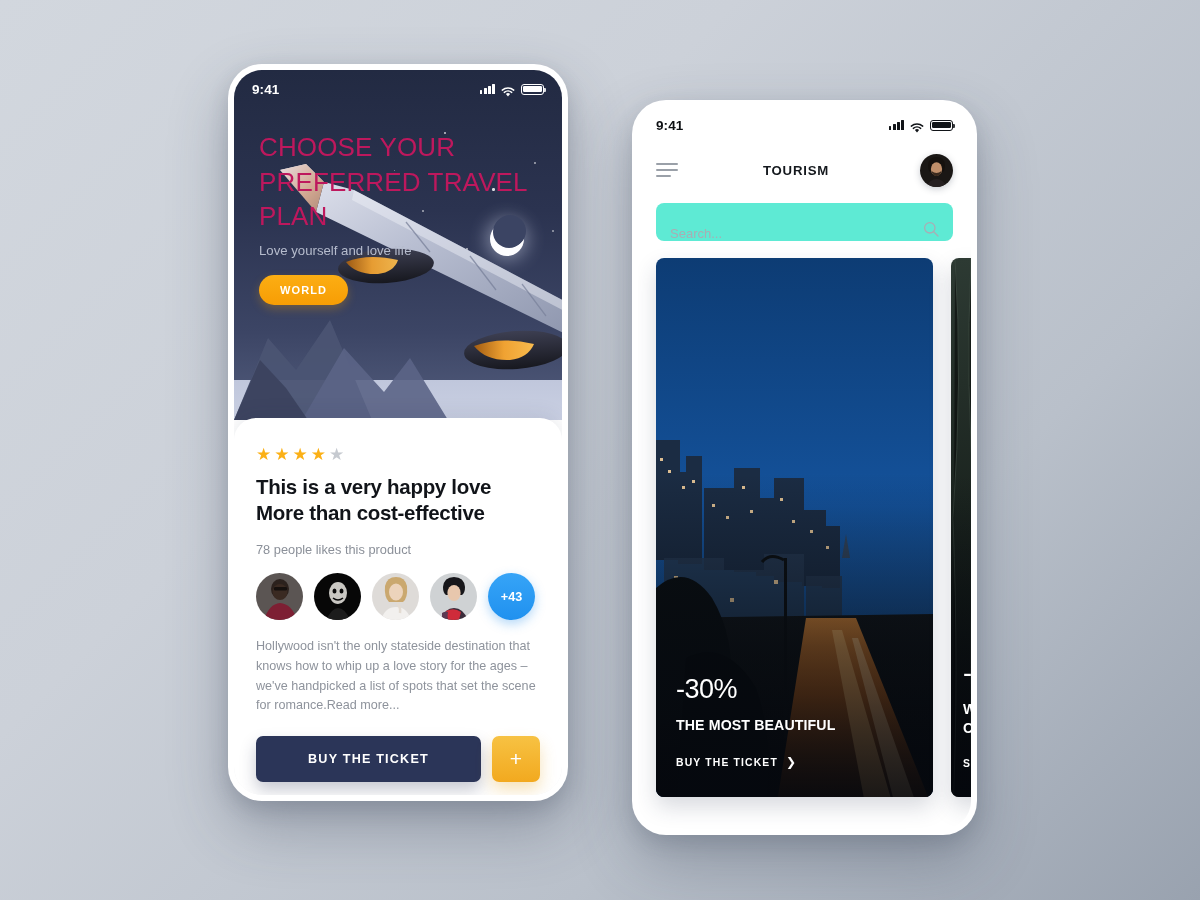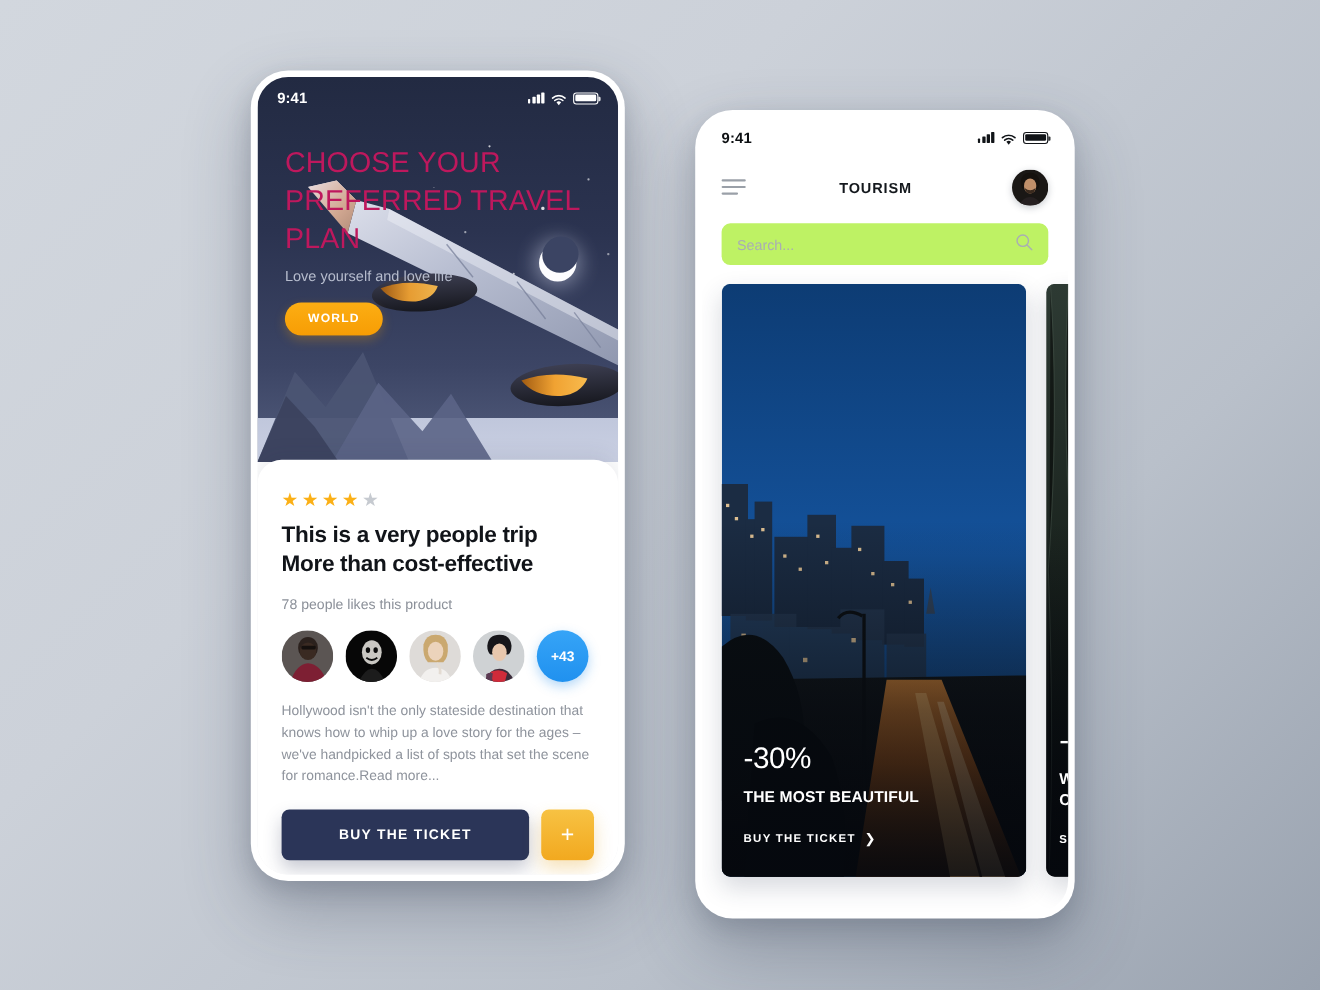--- a/index.html
+++ b/index.html
@@ -198,22 +198,22 @@
     font-size: 13.2px; font-weight: bold; letter-spacing: .8px; color: #14181d;
     margin-left: -6px;
   }
   .r-avatar {
     width: 33px; height: 33px; border-radius: 50%; overflow: hidden; flex: none;
     box-shadow: 0 2px 7px rgba(40,50,70,.25);
   }
 
   .searchbar {
     position: absolute; top: 97px; left: 18px; right: 18px; height: 38px;
-    background: #bef264; border-radius: 8px;
-    display: flex; align-items: center; padding: 0 14px; z-index: 20;
+    background: #5eead4; border-radius: 8px;
+    display: flex; align-items: flex-end; padding: 0 14px; z-index: 20;
   }
   .search-input {
     flex: 1; border: none; background: transparent; outline: none;
     font-family: inherit; font-size: 13px; color: #6e7279;
   }
   .search-input::placeholder { color: #a9adb4; }
 
   .cards-row {
     position: absolute; top: 152px; left: 18px; right: 0; bottom: 32px;
     display: flex; gap: 18px; z-index: 15;
@@ -350,21 +350,21 @@
       <div class="info-card">
         <div class="stars">
           <span class="star-g">★</span>
           <span class="star-g">★</span>
           <span class="star-g">★</span>
           <span class="star-g">★</span>
           <span class="star-g off">★</span>
         </div>
 
         <div class="card-title">
-          <div>This is a very people trip</div>
+          <div>This is a very happy love</div>
           <div>More than cost-effective</div>
         </div>
 
         <div class="likes">78 people likes this product</div>
 
         <div class="avatars">
           <div class="avatar">
             <svg width="47" height="47" viewBox="0 0 47 47">
               <rect width="47" height="47" fill="#5b5553"></rect>
               <ellipse cx="24" cy="16" rx="9" ry="10" fill="#2b211d"></ellipse>

